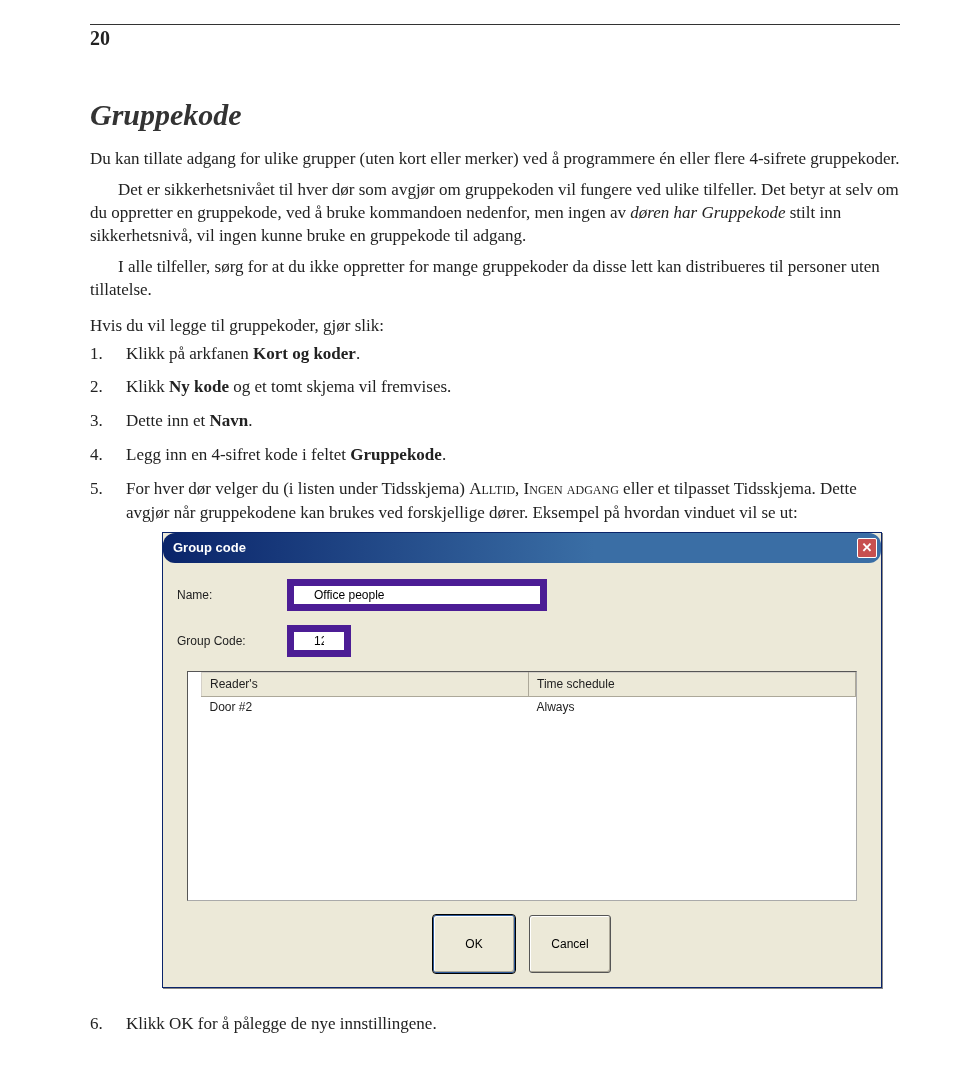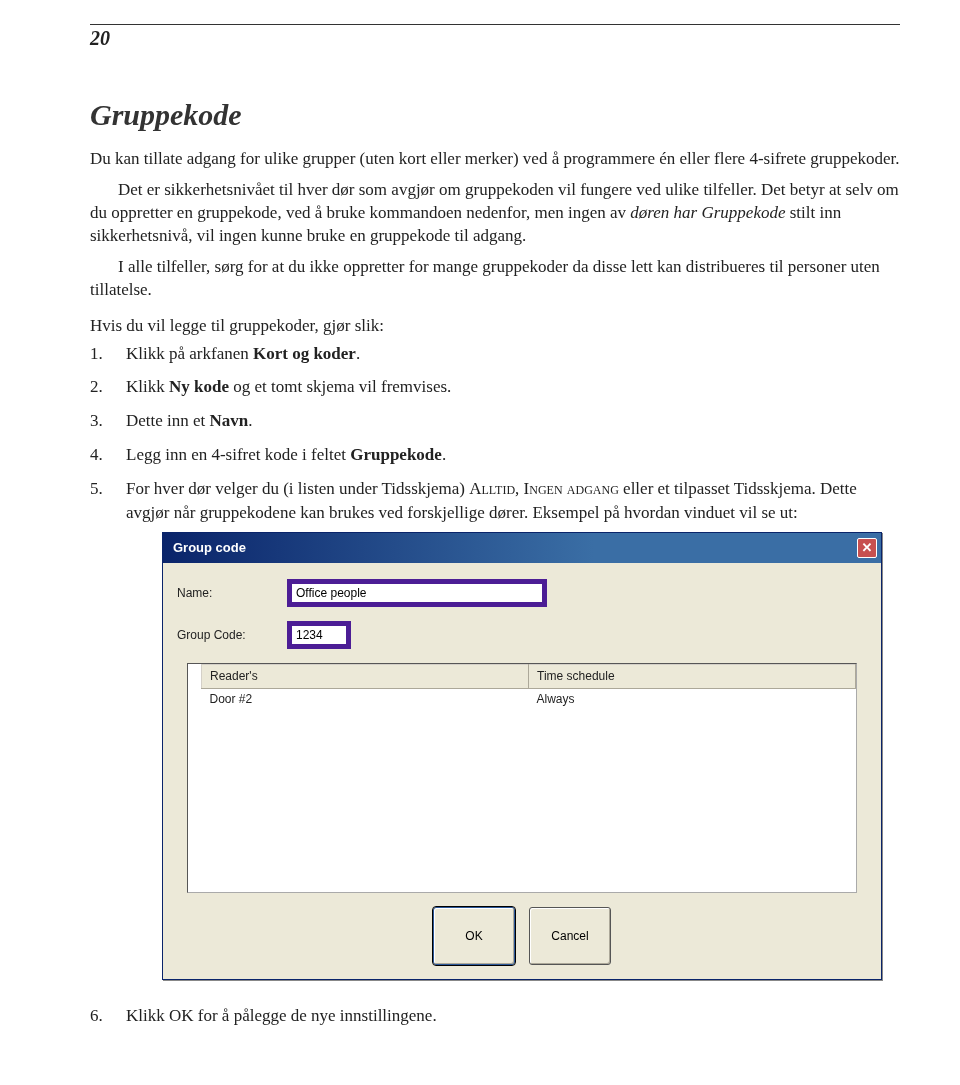--- a/index.html
+++ b/index.html
@@ -14,21 +14,20 @@
   .header-row {
     display: flex;
     align-items: baseline;
     gap: 30px;
     border-top: 1px solid #333;
     padding-top: 2px;
     margin-bottom: 48px;
   }
   .page-num {
     font-family: Georgia, serif;
-    font-style: italic;
     font-weight: bold;
     font-size: 20px;
   }
   .doc-title {
     font-family: Georgia, serif;
     font-style: italic;
     font-weight: bold;
     font-size: 20px;
   }
   .heading {
@@ -86,20 +85,21 @@
   }
   .dlg-titlebar {
     background: linear-gradient(to right, #0a246a 0%, #3a6ea5 60%, #3a6ea5 100%);
     color: #fff;
     padding: 5px 4px 5px 10px;
     display: flex;
     align-items: center;
     justify-content: space-between;
     font-weight: bold;
     font-size: 13px;
+    border-radius: 12px;
   }
   .dlg-close {
     width: 20px; height: 20px;
     background: #c75050;
     border: 1px solid #fff;
     color: #fff;
     display: flex; align-items: center; justify-content: center;
     font-weight: bold;
     border-radius: 2px;
     font-size: 13px;
@@ -113,22 +113,22 @@
     display: flex;
     align-items: center;
     margin-bottom: 14px;
   }
   .dlg-label {
     width: 110px;
     font-size: 12px;
   }
   .dlg-input {
     background: #fff;
-    border: 5px solid #4c1d95;
-    padding: 2px 4px;
+    border: 7px solid #4c1d95;
+    padding: 2px 20px;
     font-family: Tahoma, Arial, sans-serif;
     font-size: 12px;
     outline: none;
   }
   .dlg-input.name { width: 260px; }
   .dlg-input.code { width: 64px; }
   .dlg-table-wrap {
     margin: 6px 10px 10px 10px;
     border: 1px inset #aaa;
     background: #fff;

